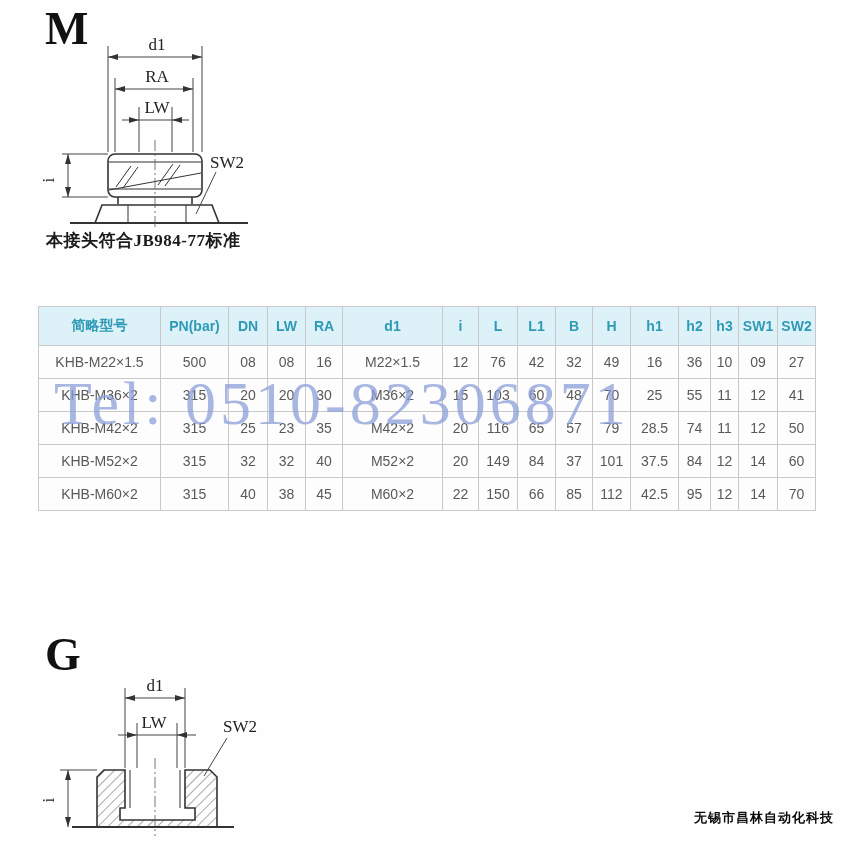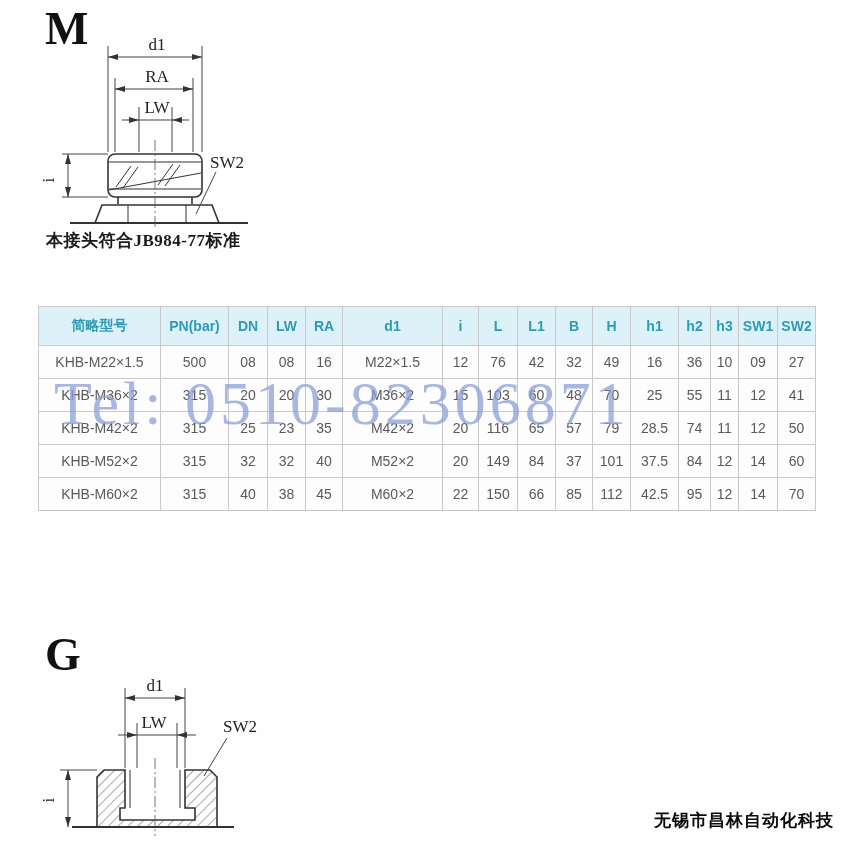--- a/index.html
+++ b/index.html
@@ -25,21 +25,21 @@
         font-weight:bold;height:38px;}
   #spec-table td{color:var(--ctx,#595959);height:32px;background:#fdfdfd;}
 
   
   .watermark{position:absolute;left:54px;font-family:"Liberation Serif",serif;
         font-size:62px;line-height:1;color:var(--wm,#8c9fd9);opacity:0.75;
         letter-spacing:4px;white-space:nowrap;pointer-events:none;z-index:5;text-align:right;}
   #wm-tel{top:372px;}
   #wm-fax{top:485px;}
 
-  #company{position:absolute;right:16px;top:809px;font-size:17px;font-weight:bold;
+  #company{position:absolute;right:16px;top:809px;font-size:13px;font-weight:bold;
         color:#0a0a0a;letter-spacing:1px;}
 </style>
 </head>
 <body>
 
 <div id="page">
 
   <div id="letter-m" class="big-letter">M</div>
 
   <svg id="m-diagram" class="diag" width="230" height="228" viewBox="0 0 230 228">

